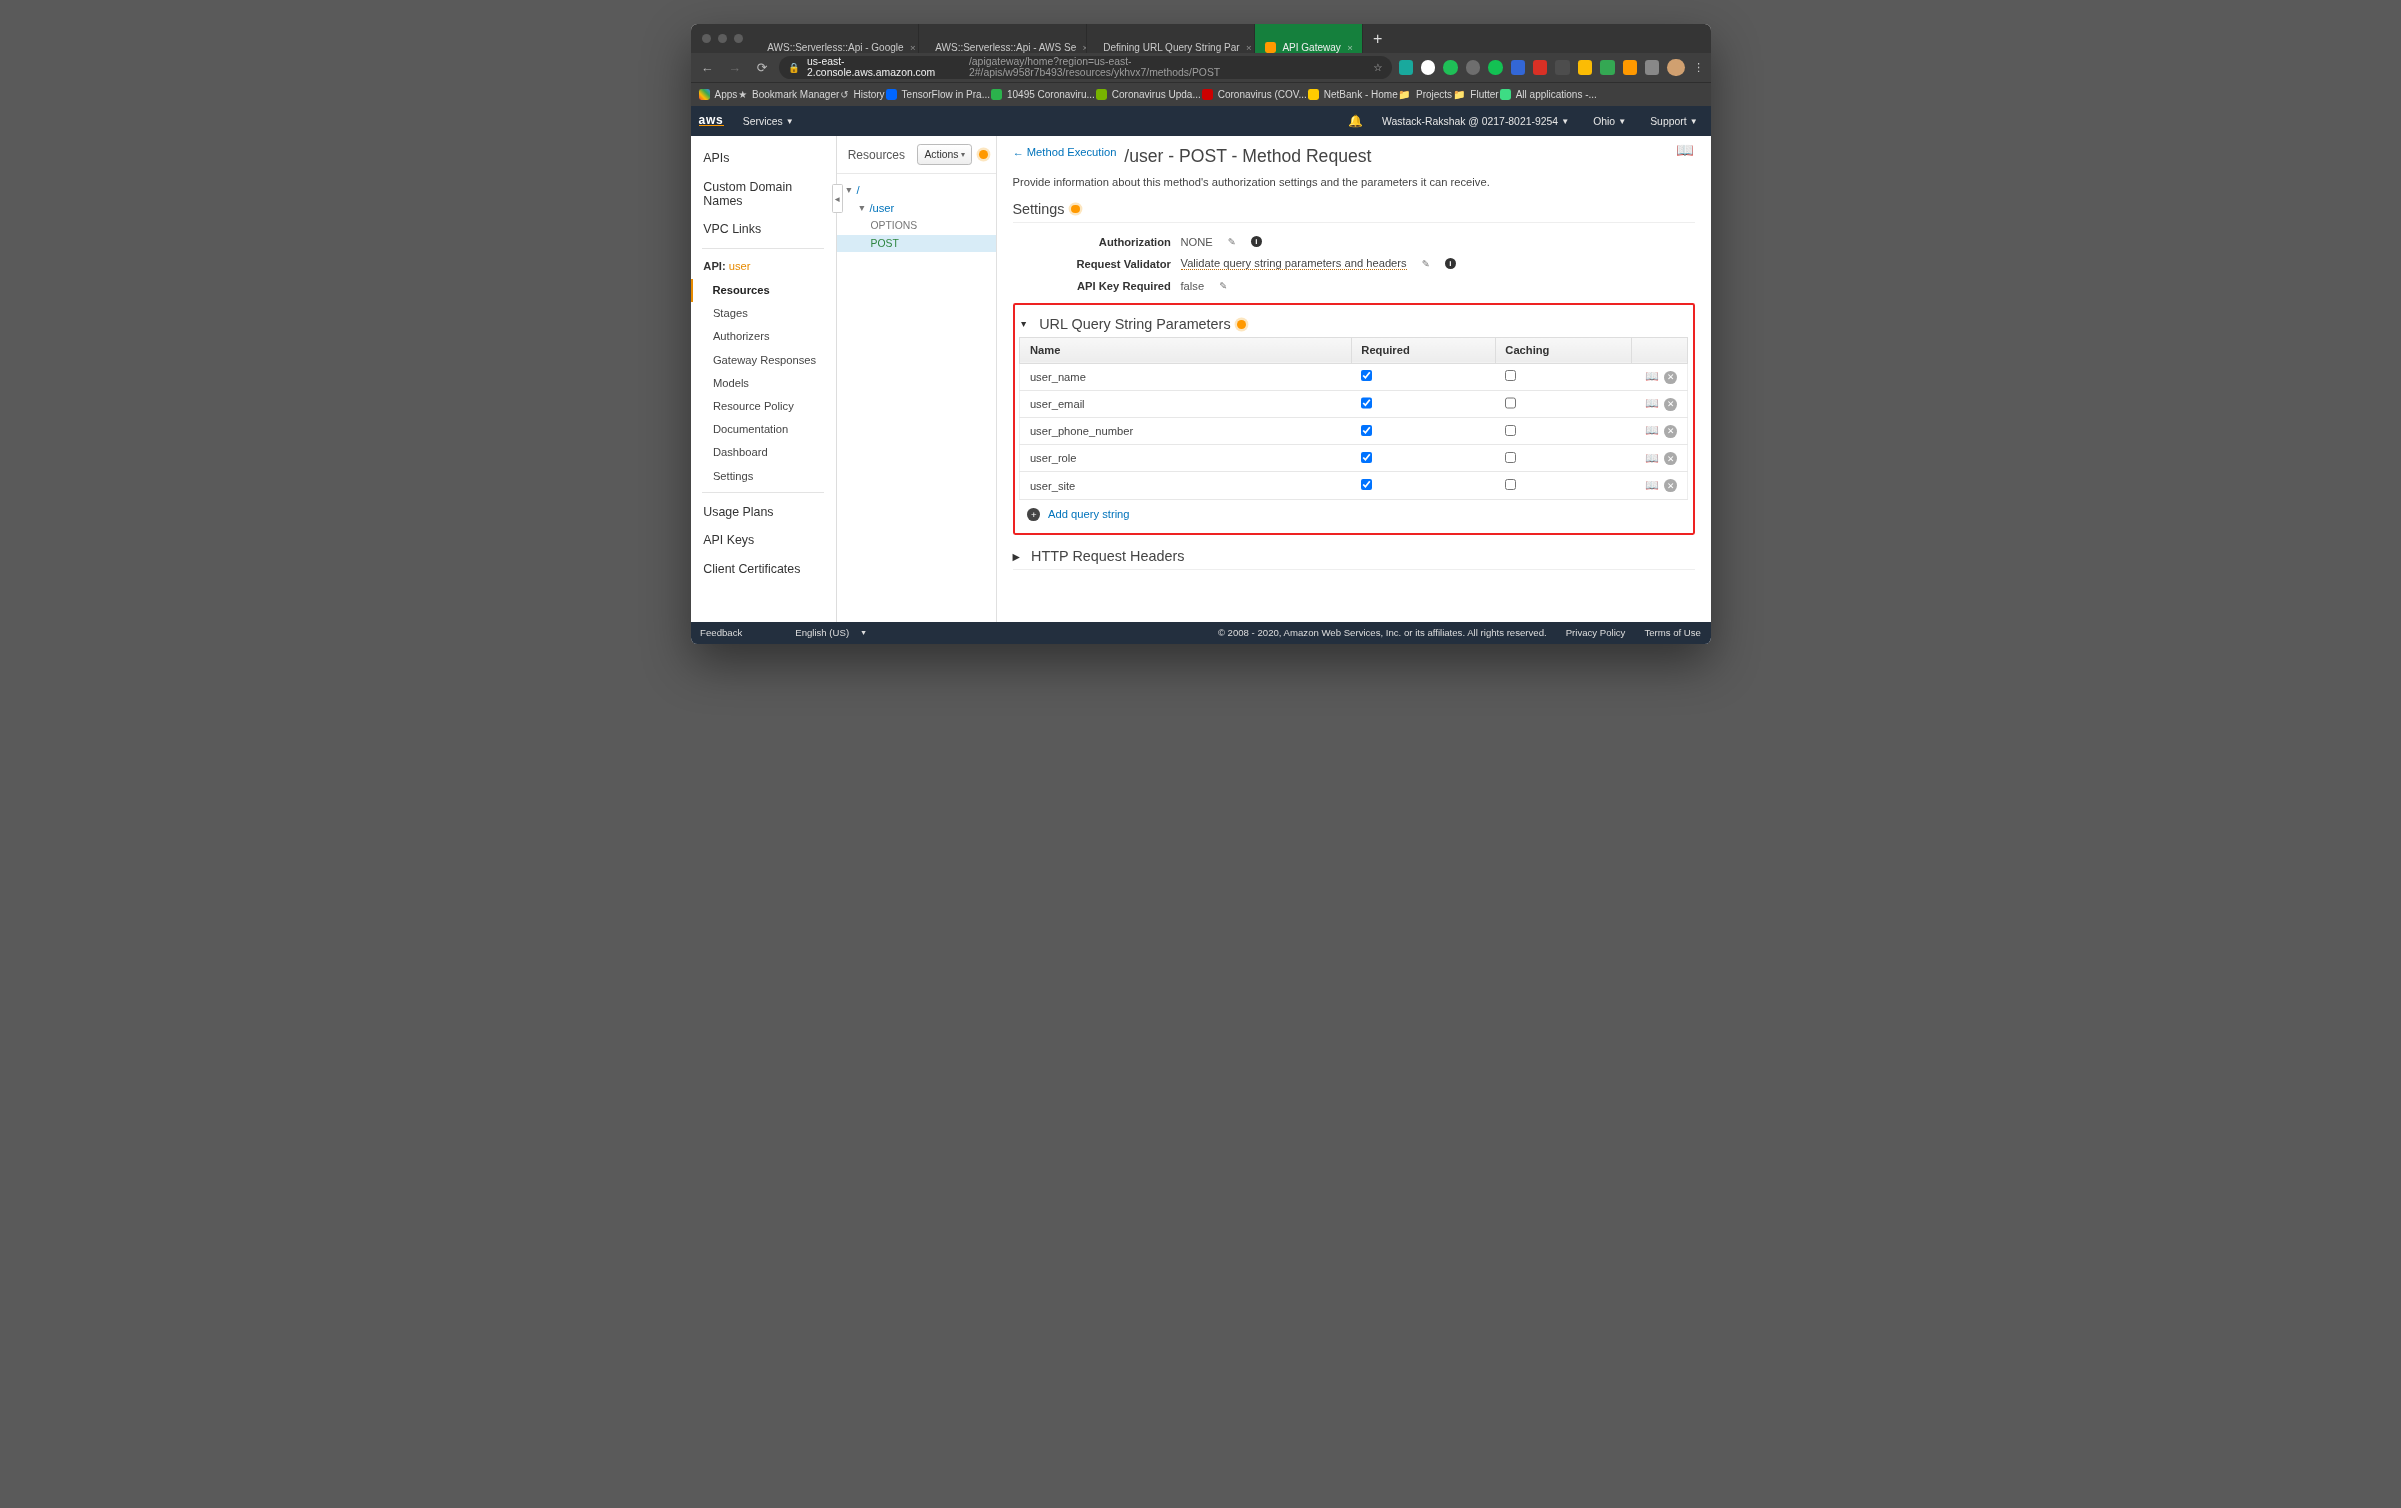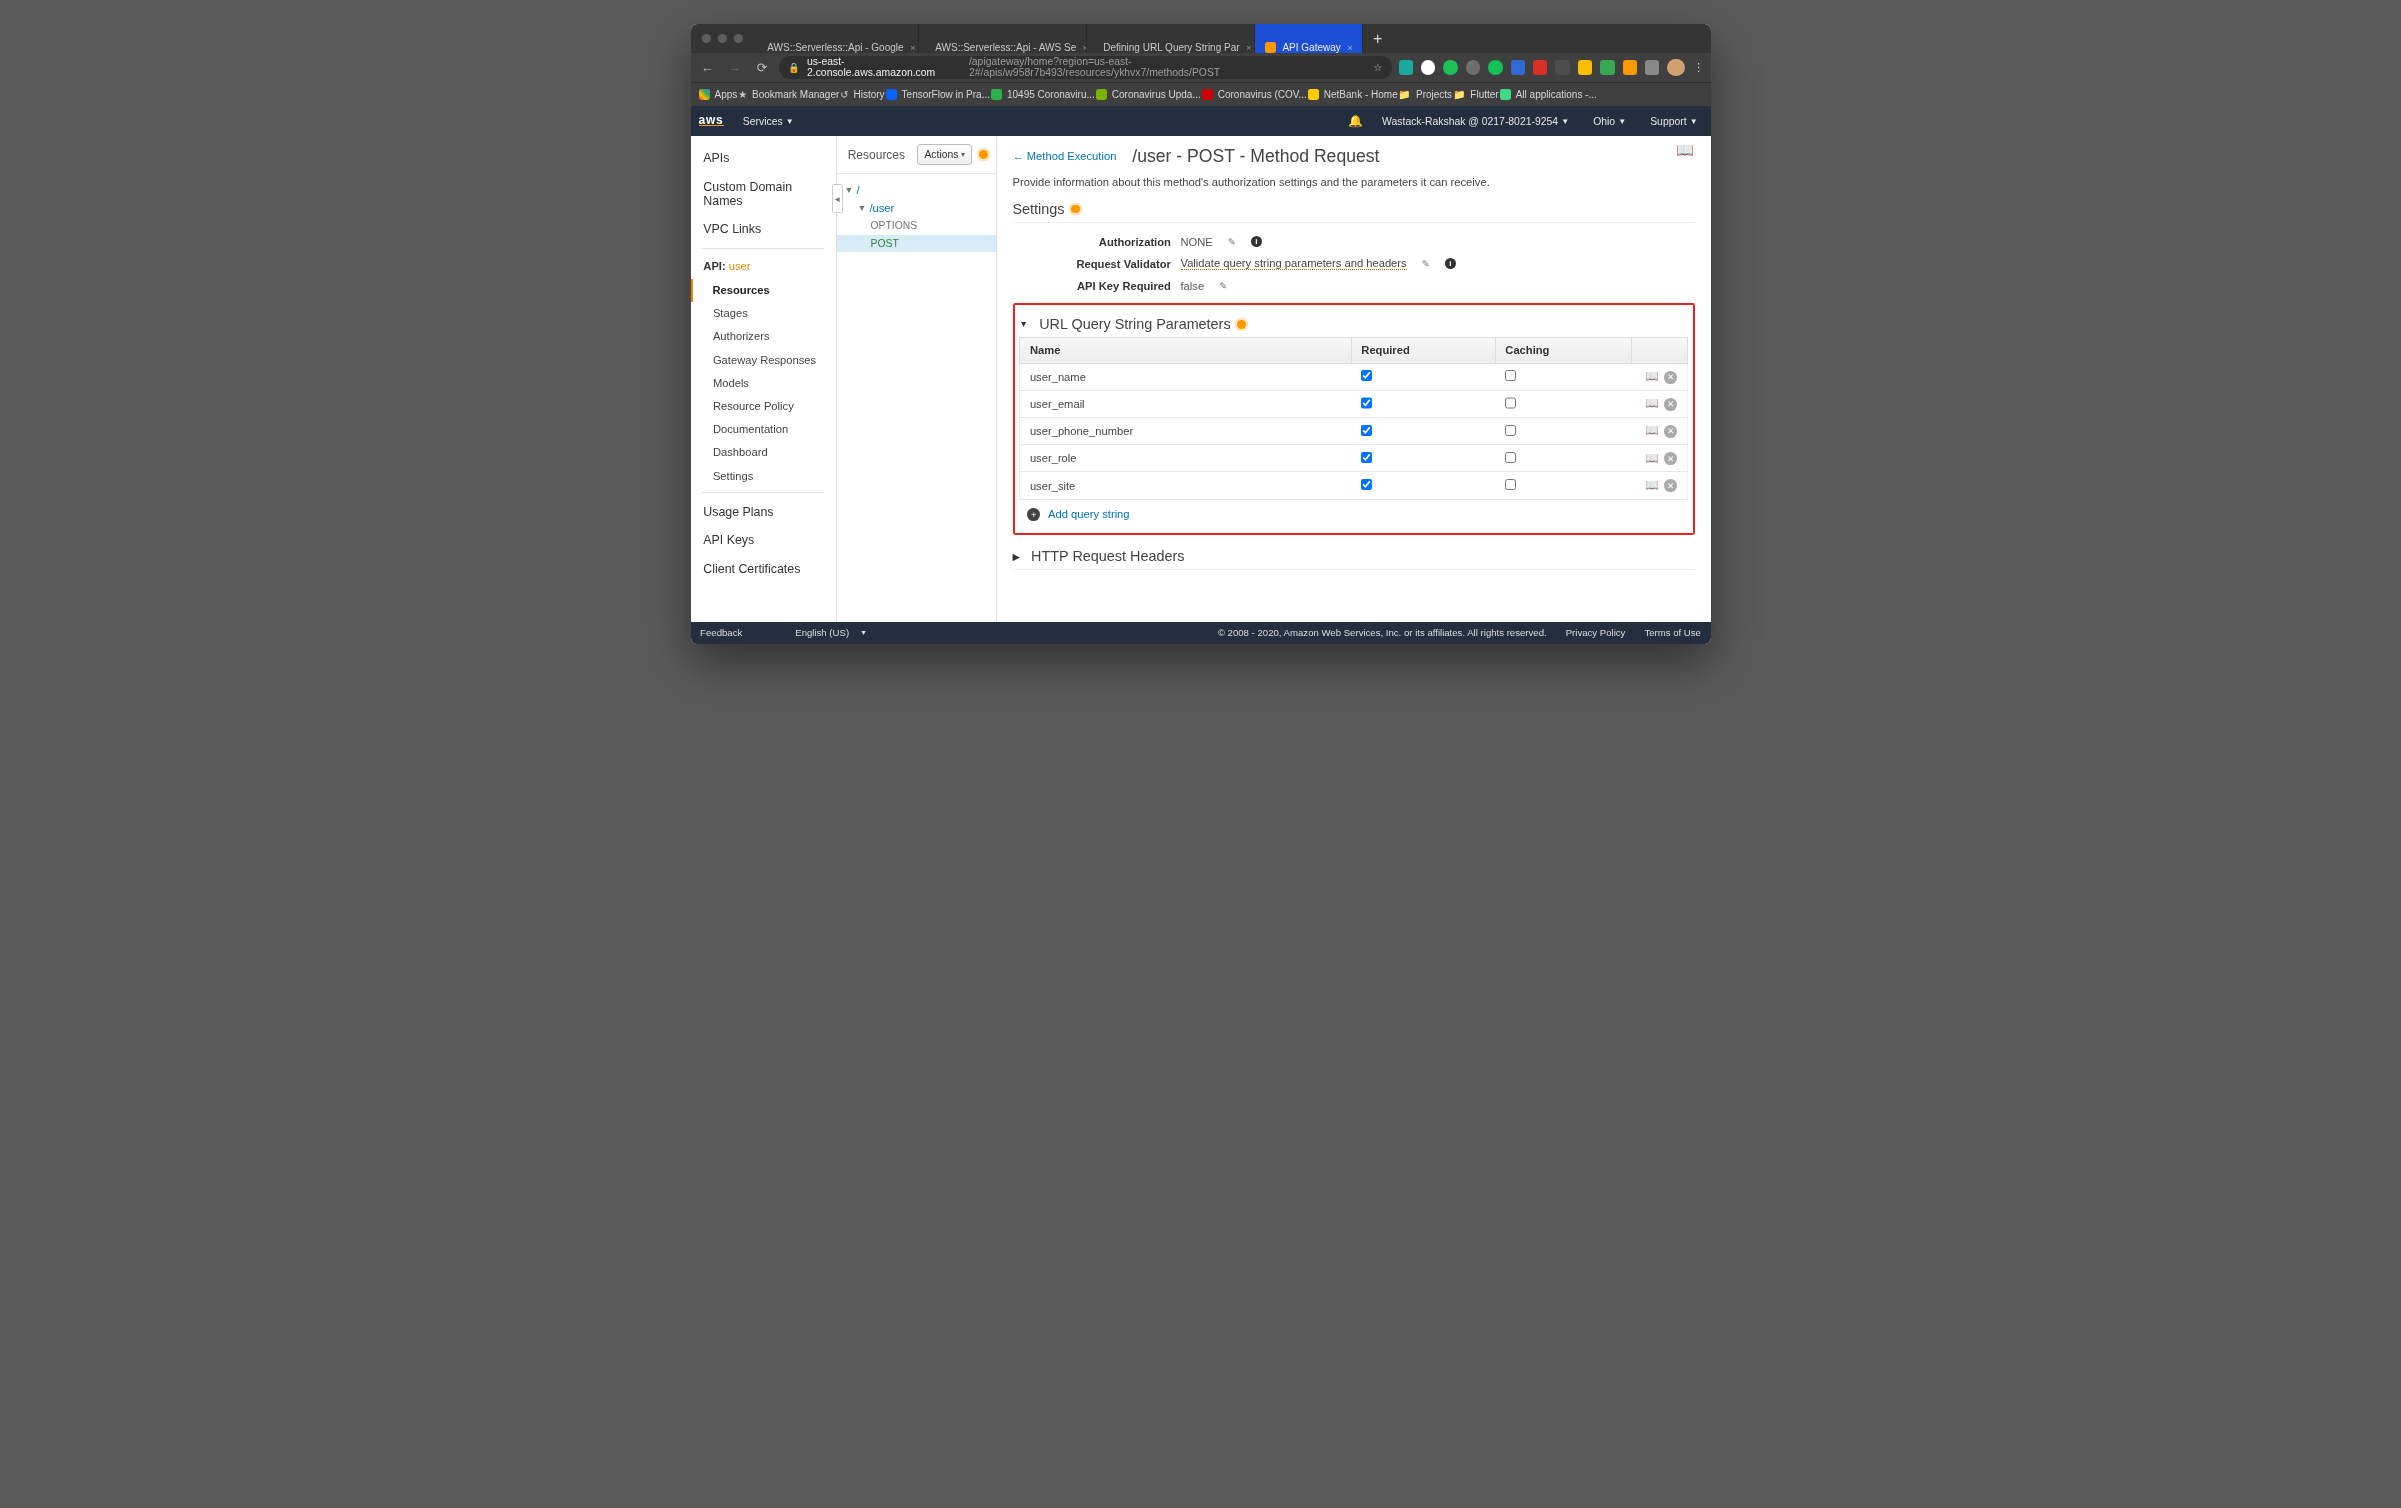--- a/index.html
+++ b/index.html
@@ -5,21 +5,21 @@
   * { box-sizing: border-box; margin: 0; padding: 0; }
   html, body { width: 100%; height: 100%; font-family: -apple-system, Helvetica, Arial, sans-serif; font-size: 11.2px; color:#222; background:#5a5a5a; }
   .screen { width: 1020px; height: 620px; background:#fff; margin: 24px auto; border-radius:6.4px; overflow:hidden; box-shadow:0 19px 48px rgba(0,0,0,.45); }
 
   
   .browser-top { background:#353535; }
   .tabbar { display:flex; align-items:center; height:29px; padding-left:6.4px; }
   .traffic { display:flex; gap:6.4px; padding:0 8px 0 4.8px; }
   .tl { width:9.6px; height:9.6px; border-radius:50%; background:#5d5d5d; }
   .tab { display:flex; align-items:flex-end; gap:6.4px; height:29px; padding:0 9.6px; color:#c9c9c9; font-size:10px; max-width:168px; border-right:0.8px solid #2b2b2b; white-space:nowrap; overflow:hidden; cursor:default;}
-  .tab.active { background:#1d4ed8; color:#eee; border-top:0; }
+  .tab.active { background:#15803d; color:#eee; border-top:0; }
   .tab .favicon { width:11.2px; height:11.2px; border-radius:2.4px; display:inline-block; }
   .fav-g{background:#fff;}
   .fav-aws{background:#ff9900;}
   .fav-fire{background:#ff7b00;}
   .tab .x{opacity:.6;font-size:9.6px;margin-left:auto;}
   .newtab{color:#ddd;font-size:16px;padding:0 9.6px;line-height:27px;}
   
   .addrbar { display:flex; align-items:center; gap:6.4px; height:29px; padding:0 6.4px; background:#3f3f3f; color:#bfbfbf; }
   .navbtn{width:21px;text-align:center;color:#bbb;font-size:12.8px;}
   .url { flex:1; display:flex; align-items:center; background:#2f2f2f; border-radius:12.8px; height:22.4px; padding:0 9.6px; font-size:10.4px; color:#cfcfcf; }
@@ -67,21 +67,21 @@
   .tree{padding:6.4px 0;font-size:11.2px;color:#0073bb;}
   .tree-row{display:flex;align-items:center;padding:3.2px 8px;white-space:nowrap;}
   .tree-row .tw{color:#777;margin-right:3.2px;font-size:8.8px;}
   .tree .lvl1{padding-left:21px;}
   .tree .lvl2{padding-left:34px;color:#777;font-size:10.4px;}
   .tree .method-post{color:#2e8540;}
   .tree .sel{background:#d8ecf7;}
 
   
   .main{flex:1;padding:9.6px 16px 8px 16px;overflow:auto;position:relative;}
-  .crumb{display:flex;align-items:center;gap:16px;flex-wrap:wrap;}
+  .crumb{display:flex;gap:8px;flex-wrap:wrap;}
   .crumb .back{color:#0073bb;font-size:11.2px;}
   .crumb h2{font-size:17.6px;font-weight:400;color:#444;}
   .docicon{position:absolute;right:16px;top:6.4px;color:#888;font-size:14.4px;}
   .desc{margin:9.6px 0 12.8px;font-size:11.2px;color:#444;}
   h3.section{font-size:14.4px;font-weight:400;color:#444;margin:6.4px 0 3.2px;display:flex;align-items:center;gap:6.4px;}
   h3.section.collapsed::before{content:"▶";font-size:9.6px;color:#333;margin-right:4.8px;}
   h3.section.open::before{content:"▼";font-size:8.8px;color:#333;margin-right:4.8px;}
   hr.thin{border:none;border-top:0.8px solid #eee;margin:4.8px 0 8px;}
 
   .kv{display:flex;align-items:center;padding:4.8px 0;font-size:11.2px;}

